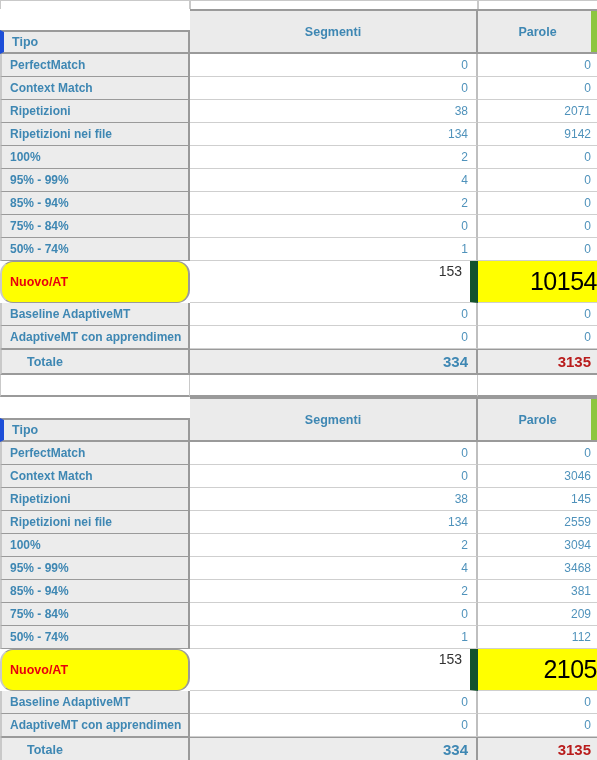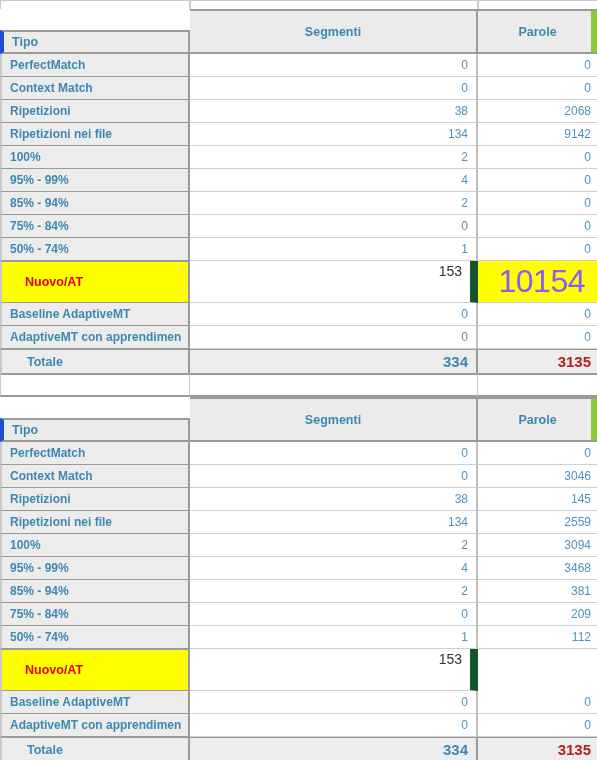--- a/index.html
+++ b/index.html
@@ -117,45 +117,46 @@
 
   .row-highlight .c-tipo {
     background: #ffff00;
     color: #e8000d;
     font-weight: bold;
     font-size: 12.5px;
     border-left: 2px solid #c9c9c9;
     border-right: 2px solid #9a9a9a;
     border-bottom: 1px solid #9a9a9a;
     border-top: 1px solid #9a9a9a;
-    padding-left: 23px;
+    padding-left: 8px;
     align-items: center;
     justify-content: flex-start;
+    border-radius: 13px;
   }
   .row-highlight .c-seg {
     background: #ffffff;
     border-right: 8px solid #14532d;
     border-bottom: 1px solid #cfcfcf;
     align-items: flex-start;
     justify-content: flex-end;
     padding-right: 8px;
     padding-top: 2px;
     font-size: 14px;
     font-weight: normal;
     color: #333333;
   }
   .row-highlight .c-par {
     background: #ffff00;
     border-bottom: 1px solid #cfcfcf;
     align-items: center;
     justify-content: flex-end;
-    padding-right: 12px;
-    font-size: 32px;
+    padding-right: 0;
+    font-size: 25px;
     font-weight: normal;
-    color: #8b5cf6;
+    color: #000000;
     letter-spacing: -0.5px;
   }
 
   
   .row-total { height: 26px; }
 
   .row-total .cell {
     background: #ececec;
     border-bottom: 2px solid #9a9a9a;
     border-top: 1px solid #9a9a9a;
@@ -221,21 +222,21 @@
           <div class="cell c-par">0</div>
         </div>
         <div class="row data-row">
           <div class="cell c-tipo">Context Match</div>
           <div class="cell c-seg">0</div>
           <div class="cell c-par">0</div>
         </div>
         <div class="row data-row">
           <div class="cell c-tipo">Ripetizioni</div>
           <div class="cell c-seg">38</div>
-          <div class="cell c-par">2068</div>
+          <div class="cell c-par">2071</div>
         </div>
         <div class="row data-row">
           <div class="cell c-tipo">Ripetizioni nei file</div>
           <div class="cell c-seg">134</div>
           <div class="cell c-par">9142</div>
         </div>
         <div class="row data-row">
           <div class="cell c-tipo">100%</div>
           <div class="cell c-seg">2</div>
           <div class="cell c-par">0</div>
@@ -333,20 +334,21 @@
           <div class="cell c-par">209</div>
         </div>
         <div class="row data-row">
           <div class="cell c-tipo">50% - 74%</div>
           <div class="cell c-seg">1</div>
           <div class="cell c-par">112</div>
         </div>
         <div class="row row-highlight">
           <div class="cell c-tipo">Nuovo/AT</div>
           <div class="cell c-seg">153</div>
+          <div class="cell c-par">2105</div>
         </div>
         <div class="row data-row">
           <div class="cell c-tipo">Baseline AdaptiveMT</div>
           <div class="cell c-seg">0</div>
           <div class="cell c-par">0</div>
         </div>
         <div class="row data-row">
           <div class="cell c-tipo">AdaptiveMT con apprendimen</div>
           <div class="cell c-seg">0</div>
           <div class="cell c-par">0</div>

